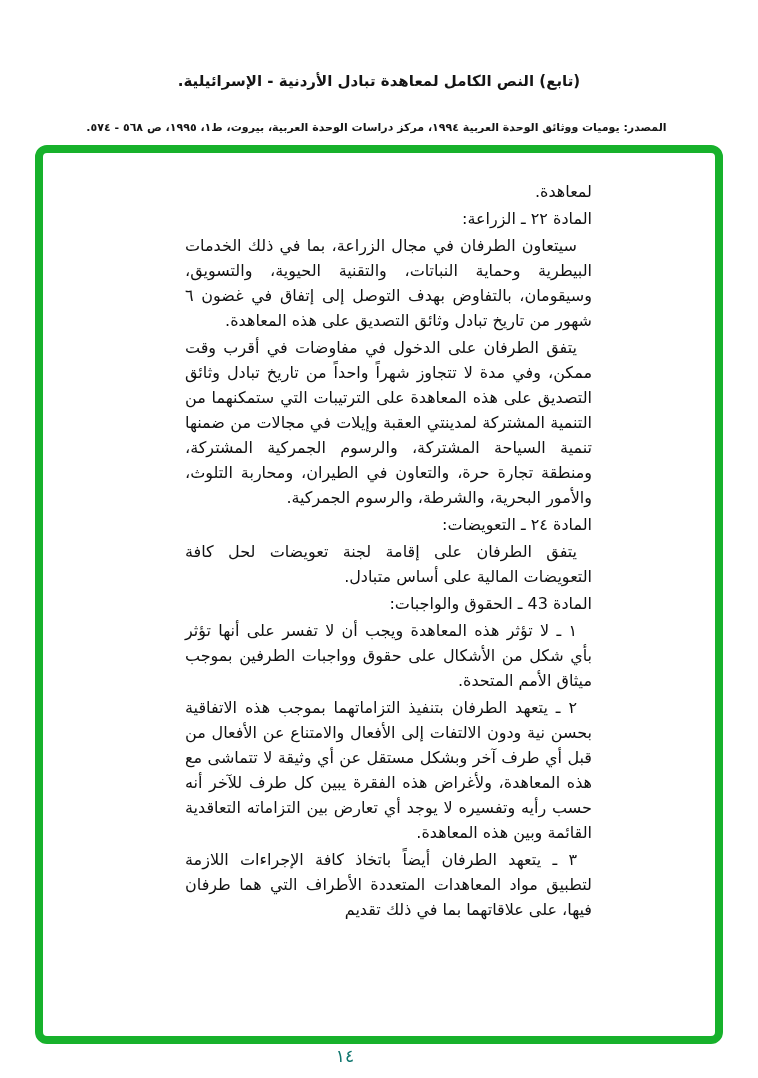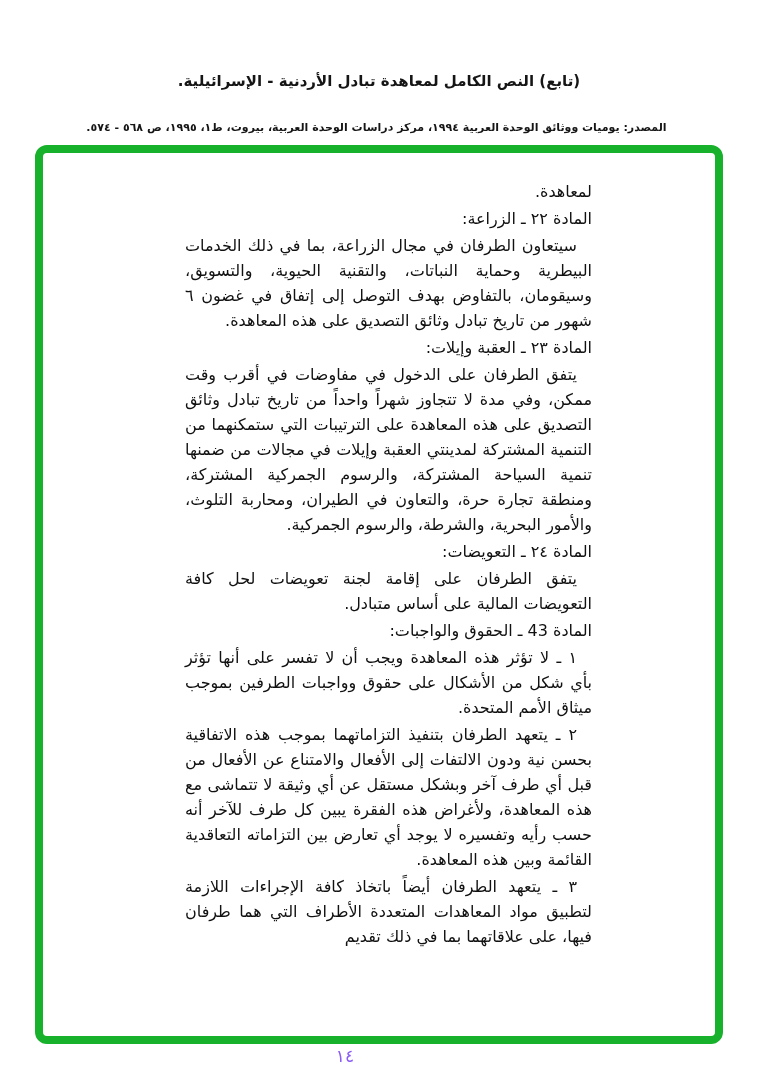--- a/index.html
+++ b/index.html
@@ -79,38 +79,37 @@
     margin-bottom: 2px !important;
   }
   .page-number {
     position: absolute;
     top: 1046px;
     left: 0;
     width: 690px;
     text-align: center;
     direction: rtl;
     font-size: 17px;
-    color: #8b5cf6;
+    color: #0f766e;
   }
 </style>
 </head>
 <body>
 
 <div class="page">
 
   <div class="doc-title">(تابع) النص الكامل لمعاهدة تبادل الأردنية - الإسرائيلية.</div>
 
   <div class="doc-source">المصدر: يوميات ووثائق الوحدة العربية ١٩٩٤، مركز دراسات الوحدة العربية، بيروت، ط١، ١٩٩٥، ص ٥٦٨ - ٥٧٤.</div>
 
   <div class="green-frame">
     <div class="content">
       <p class="para-cont">لمعاهدة.</p>
       <p class="para-head">المادة ٢٢ ـ الزراعة:</p>
       <p class="para-body">سيتعاون الطرفان في مجال الزراعة، بما في ذلك الخدمات البيطرية وحماية النباتات، والتقنية الحيوية، والتسويق، وسيقومان، بالتفاوض بهدف التوصل إلى إتفاق في غضون ٦ شهور من تاريخ تبادل وثائق التصديق على هذه المعاهدة.</p>
-      <p class="para-head">المادة ٢٣ ـ العقبة وإيلات:</p>
       <p class="para-body">يتفق الطرفان على الدخول في مفاوضات في أقرب وقت ممكن، وفي مدة لا تتجاوز شهراً واحداً من تاريخ تبادل وثائق التصديق على هذه المعاهدة على الترتيبات التي ستمكنهما من التنمية المشتركة لمدينتي العقبة وإيلات في مجالات من ضمنها تنمية السياحة المشتركة، والرسوم الجمركية المشتركة، ومنطقة تجارة حرة، والتعاون في الطيران، ومحاربة التلوث، والأمور البحرية، والشرطة، والرسوم الجمركية.</p>
       <p class="para-head">المادة ٢٤ ـ التعويضات:</p>
       <p class="para-body">يتفق الطرفان على إقامة لجنة تعويضات لحل كافة التعويضات المالية على أساس متبادل.</p>
       <p class="para-head">المادة 43 ـ الحقوق والواجبات:</p>
       <p class="para-body">١ ـ لا تؤثر هذه المعاهدة ويجب أن لا تفسر على أنها تؤثر بأي شكل من الأشكال على حقوق وواجبات الطرفين بموجب ميثاق الأمم المتحدة.</p>
       <p class="para-body">٢ ـ يتعهد الطرفان بتنفيذ التزاماتهما بموجب هذه الاتفاقية بحسن نية ودون الالتفات إلى الأفعال والامتناع عن الأفعال من قبل أي طرف آخر وبشكل مستقل عن أي وثيقة لا تتماشى مع هذه المعاهدة، ولأغراض هذه الفقرة يبين كل طرف للآخر أنه حسب رأيه وتفسيره لا يوجد أي تعارض بين التزاماته التعاقدية القائمة وبين هذه المعاهدة.</p>
       <p class="para-body">٣ ـ يتعهد الطرفان أيضاً باتخاذ كافة الإجراءات اللازمة لتطبيق مواد المعاهدات المتعددة الأطراف التي هما طرفان فيها، على علاقاتهما بما في ذلك تقديم</p>
     </div>
   </div>
 

